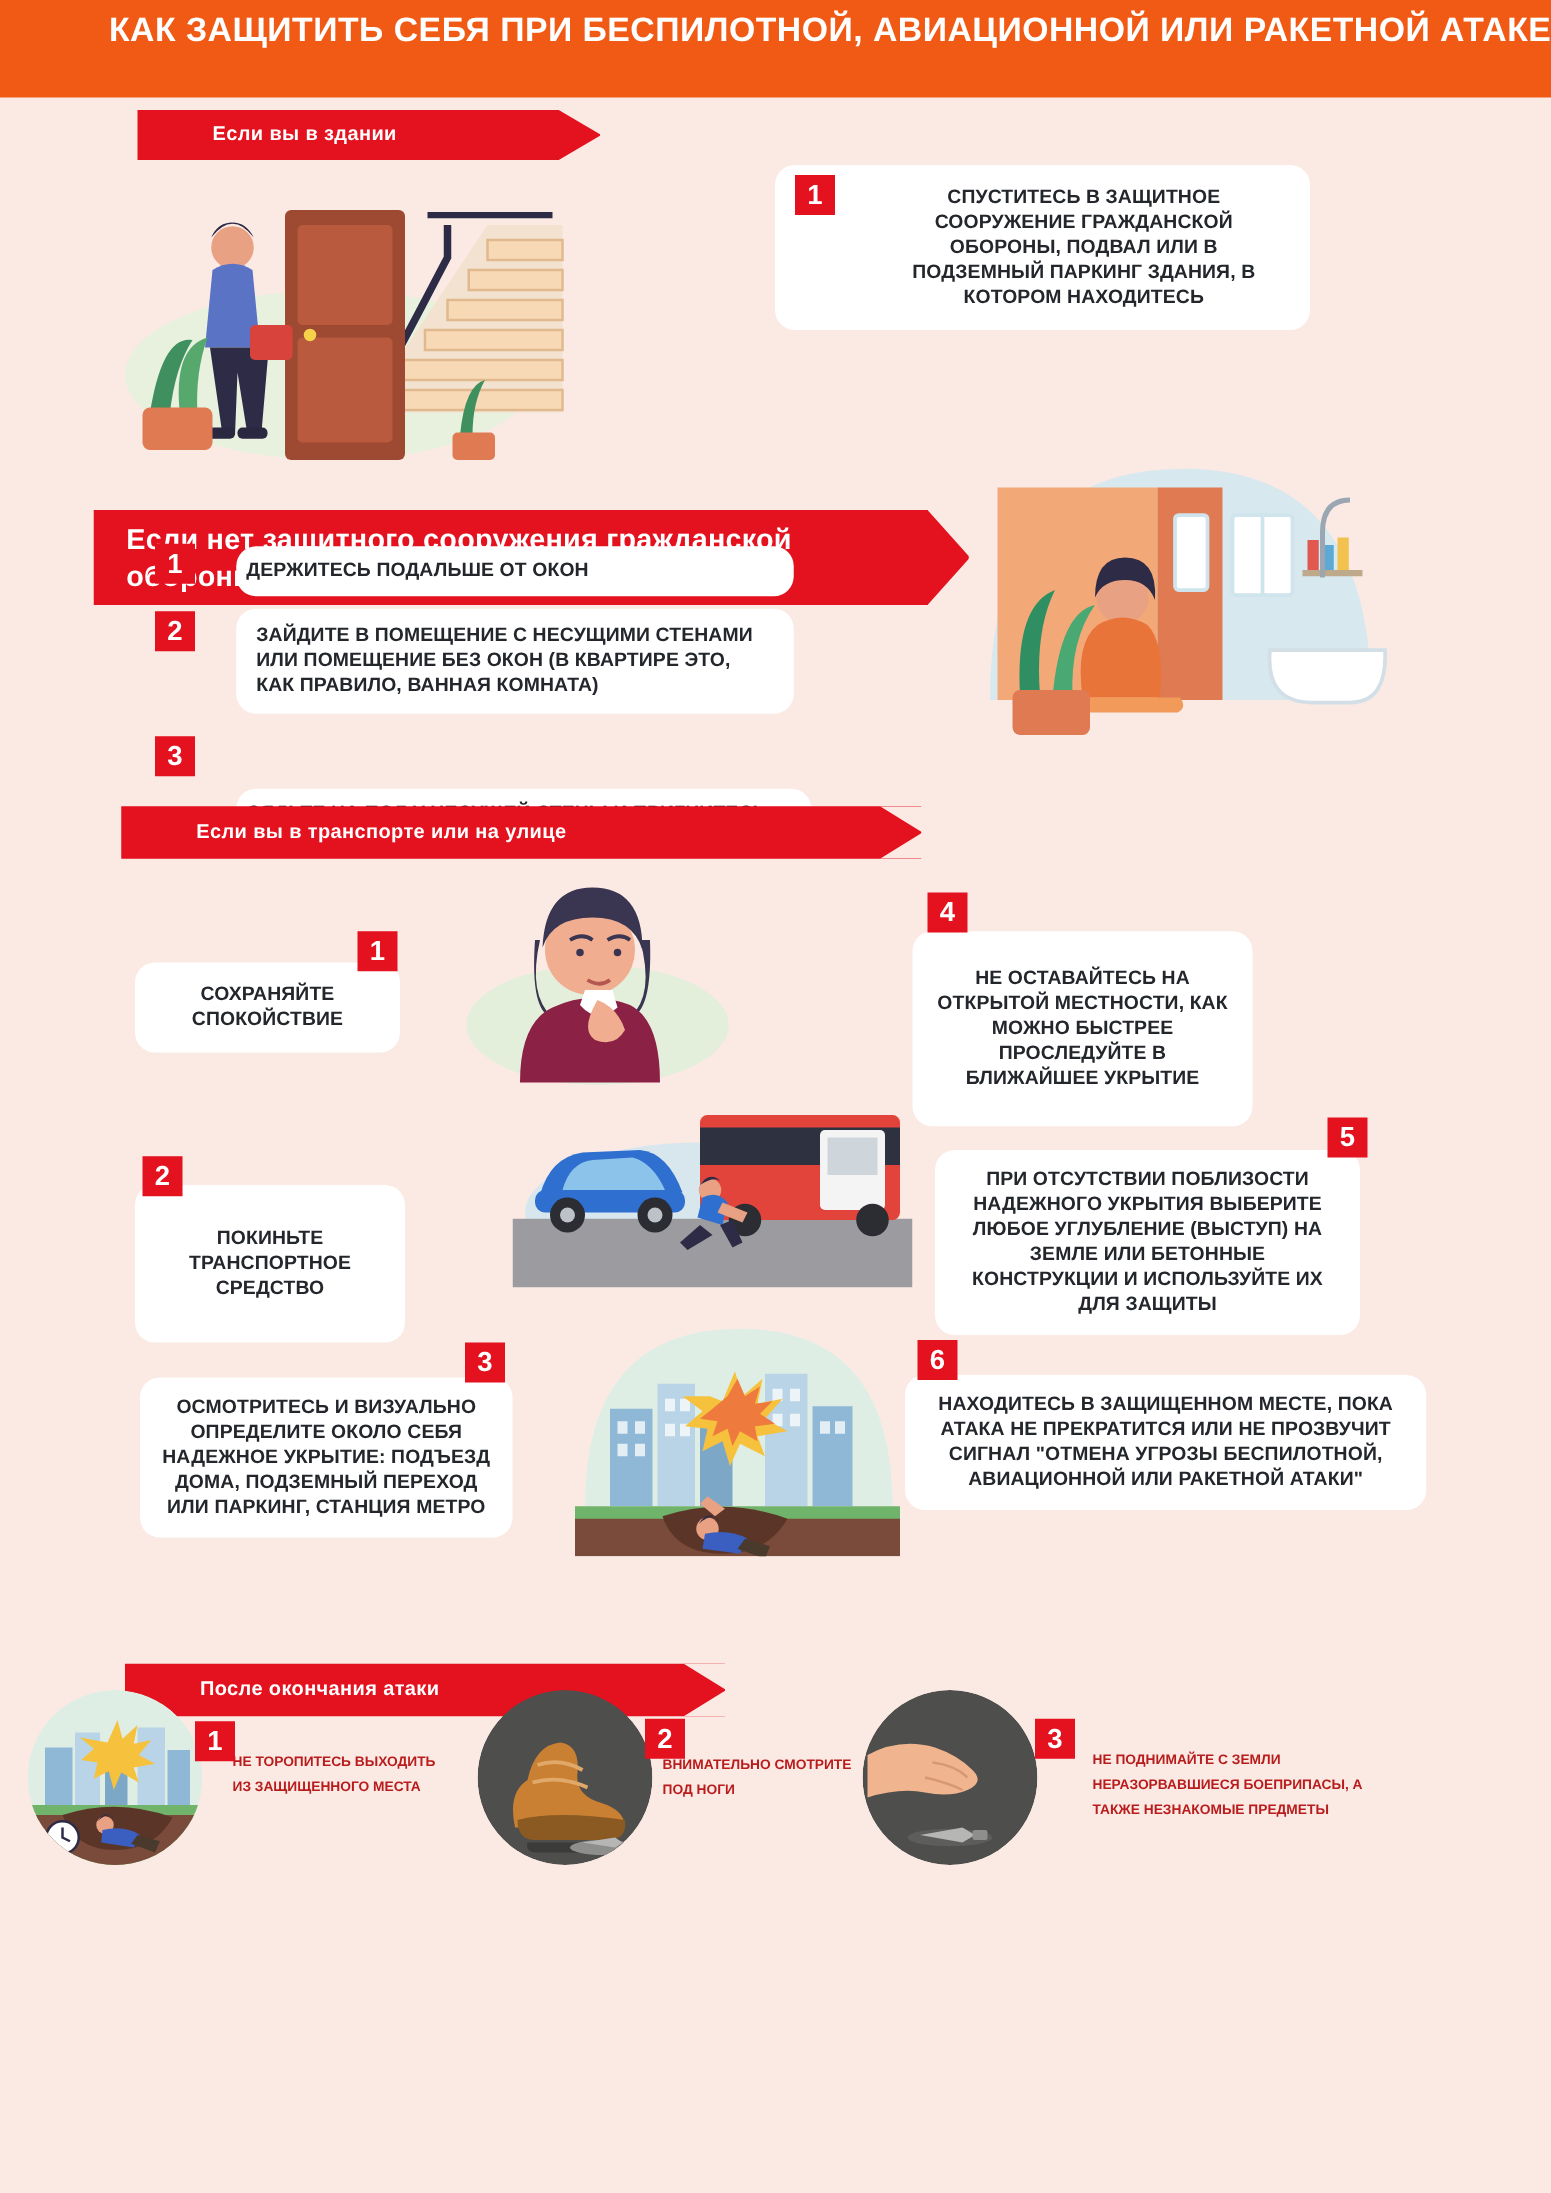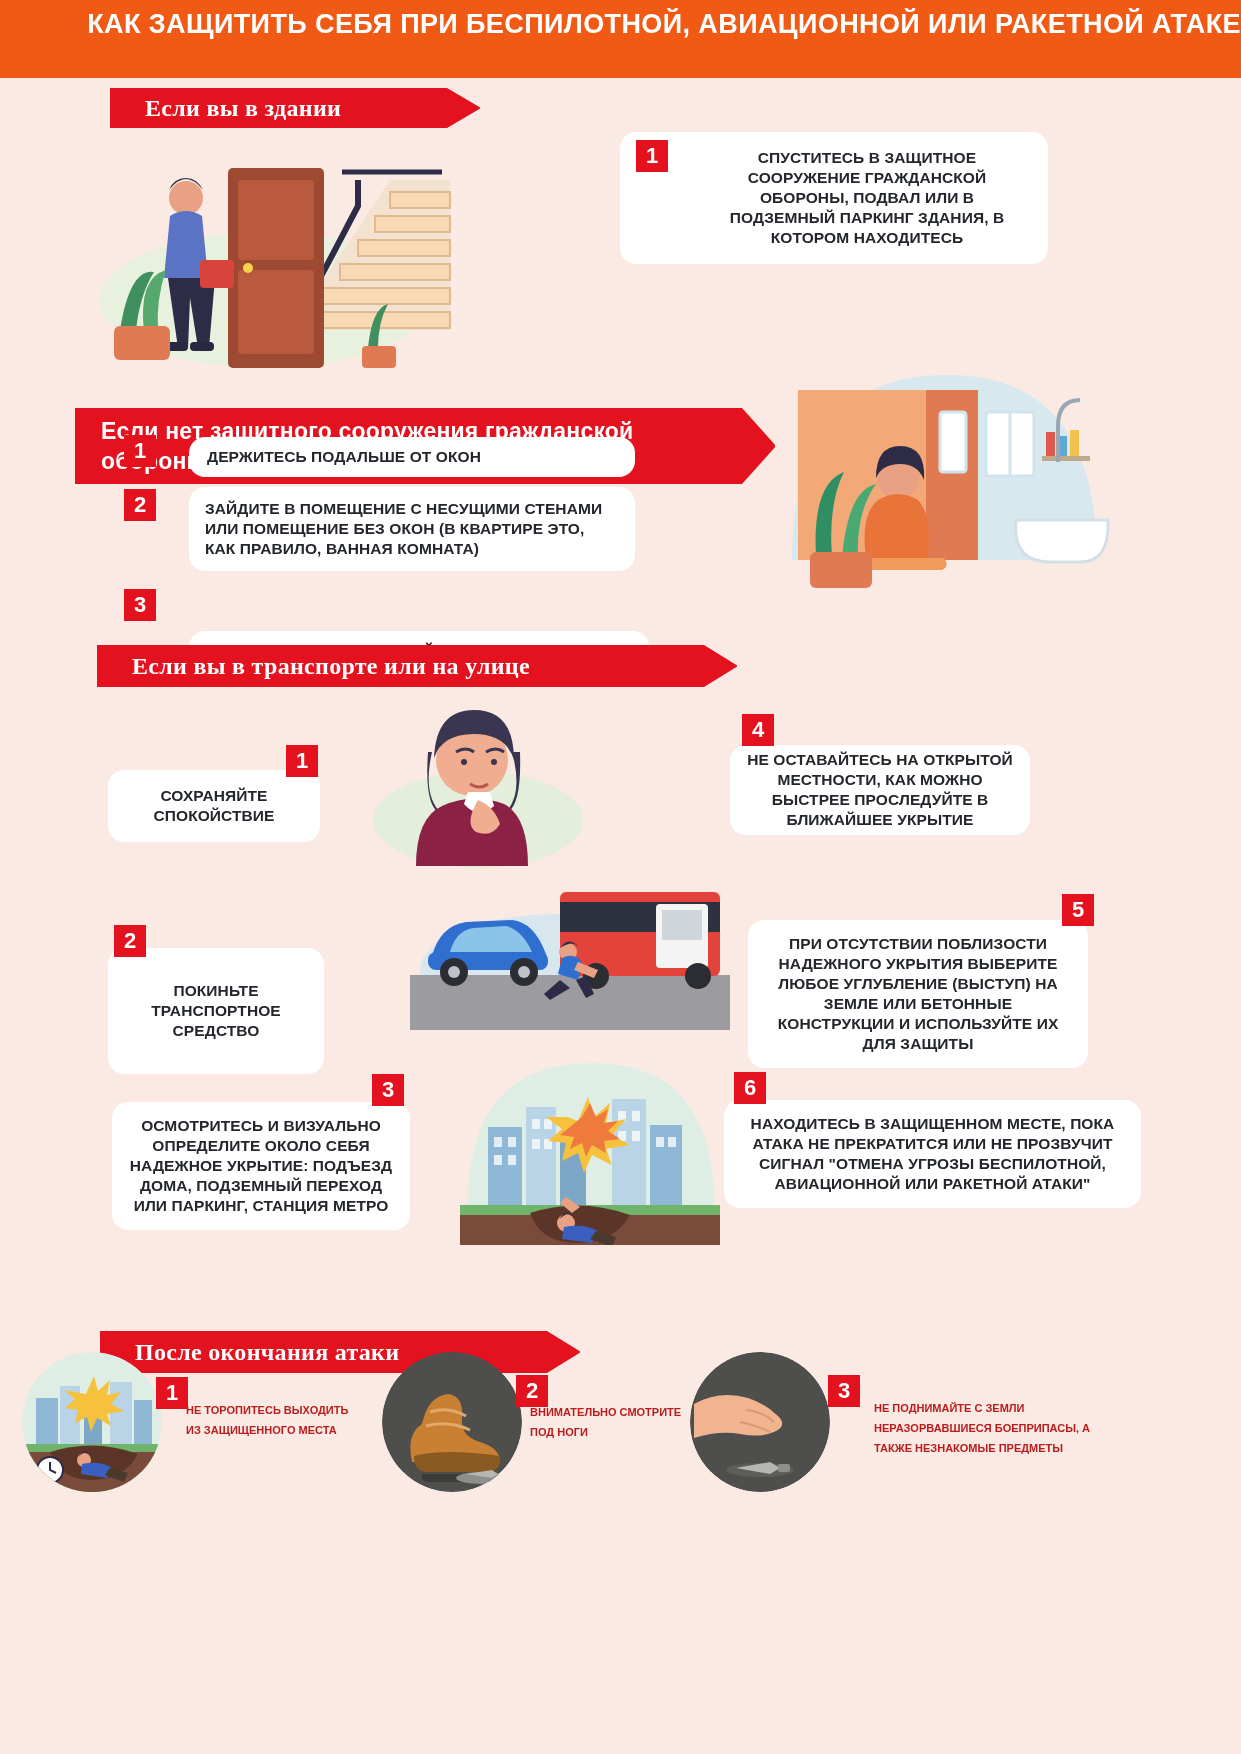--- a/index.html
+++ b/index.html
@@ -31,28 +31,27 @@
     line-height: 32px;
     letter-spacing: 0.4px;
     text-transform: uppercase;
   }
 
   
   .ribbon {
     position: absolute;
     background: #e4111f;
     color: #ffffff;
-    font-size: 24px;
+    font-size: 16px;
     font-weight: bold;
     display: flex;
     align-items: center;
-    padding-left: 35px;
+    padding-left: 60px;
     letter-spacing: 0.3px;
     line-height: 30px;
-    font-family: Liberation Serif, serif;
   }
   .ribbon:after {
     content: "";
     position: absolute;
     right: -1px; top: 0;
     width: 34px; height: 100%;
     background: #fbeae4;
     clip-path: polygon(100% 0, 0 0, 100% 50%, 0 100%, 100% 100%);
   }
   .ribbon-multiline {
@@ -94,21 +93,21 @@
     background: #ffffff;
     border-radius: 16px;
     color: #23262b;
     font-size: 15.5px;
     font-weight: bold;
     line-height: 20px;
     padding: 12px 16px;
     letter-spacing: 0.1px;
   }
   .bubble.center { text-align: center; }
-  .bubble.one-line { padding: 10px 18px; }
+  .bubble.one-line { padding: 10px 8px; }
 
   .illus { position: absolute; }
   svg { display: block; }
 
   .circle-illus {
     position: absolute;
     border-radius: 50%;
     overflow: hidden;
   }
   .caption {
@@ -225,21 +224,21 @@
     <path d="M82 106 q30 -14 62 -2 q24 12 24 62 h-112 q0 -48 26 -60Z" fill="#8c2146"></path>
     <path d="M104 104 q14 16 30 2 l-4 -14 h-22Z" fill="#ffffff"></path>
     <path d="M118 100 q16 6 22 24 q-8 14 -24 8 q-12 -8 2 -32Z" fill="#f0ad90"></path>
   </svg>
 </div>
 
 <div class="num" style="left:286px; top:745px;">1</div>
 <div class="bubble center" style="left:108px; top:770px; width:212px; padding:16px 14px;">СОХРАНЯЙТЕ СПОКОЙСТВИЕ</div>
 
 <div class="num" style="left:742px; top:714px;">4</div>
-<div class="bubble center" style="left:730px; top:745px; width:300px; padding:5px 16px;">НЕ ОСТАВАЙТЕСЬ НА ОТКРЫТОЙ МЕСТНОСТИ, КАК МОЖНО БЫСТРЕЕ ПРОСЛЕДУЙТЕ В БЛИЖАЙШЕЕ УКРЫТИЕ</div>
+<div class="bubble center" style="left:730px; top:745px; width:272px; padding:28px 16px;">НЕ ОСТАВАЙТЕСЬ НА ОТКРЫТОЙ МЕСТНОСТИ, КАК МОЖНО БЫСТРЕЕ ПРОСЛЕДУЙТЕ В БЛИЖАЙШЕЕ УКРЫТИЕ</div>
 
 <div class="illus" style="left:410px; top:860px; width:320px; height:170px;">
   <svg width="320" height="170" viewBox="0 0 320 170">
     <ellipse cx="150" cy="110" rx="140" ry="56" fill="#d8e7ee"></ellipse>
     <rect x="0" y="115" width="320" height="55" fill="#9b9ba0"></rect>
 
     <rect x="150" y="32" width="160" height="84" rx="6" fill="#e2443c"></rect>
     <rect x="150" y="42" width="160" height="30" fill="#2e3140"></rect>
     <rect x="246" y="44" width="52" height="64" rx="4" fill="#f4f4f4"></rect>
     <rect x="252" y="50" width="40" height="30" fill="#cfd6db"></rect>

